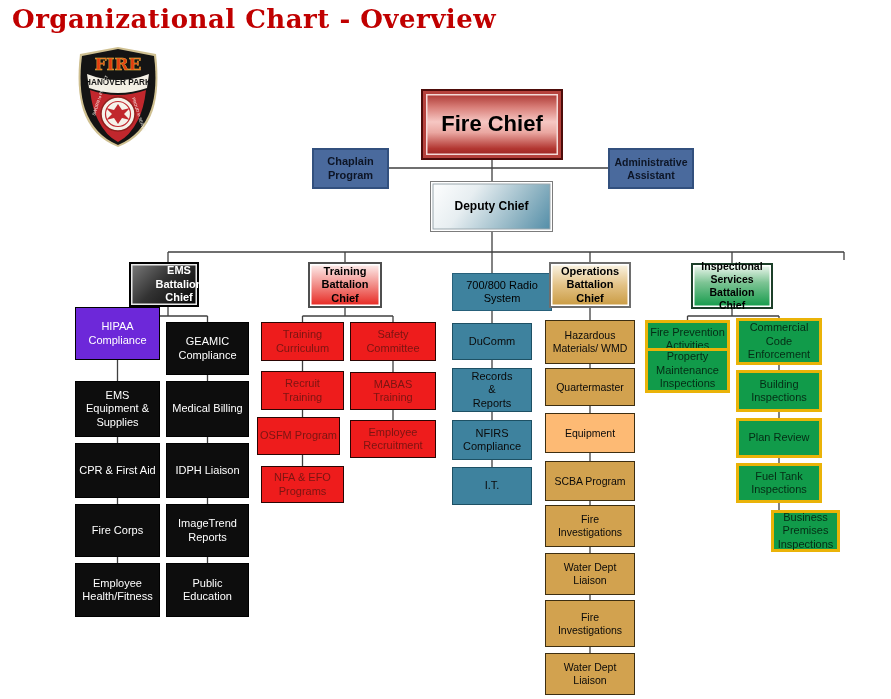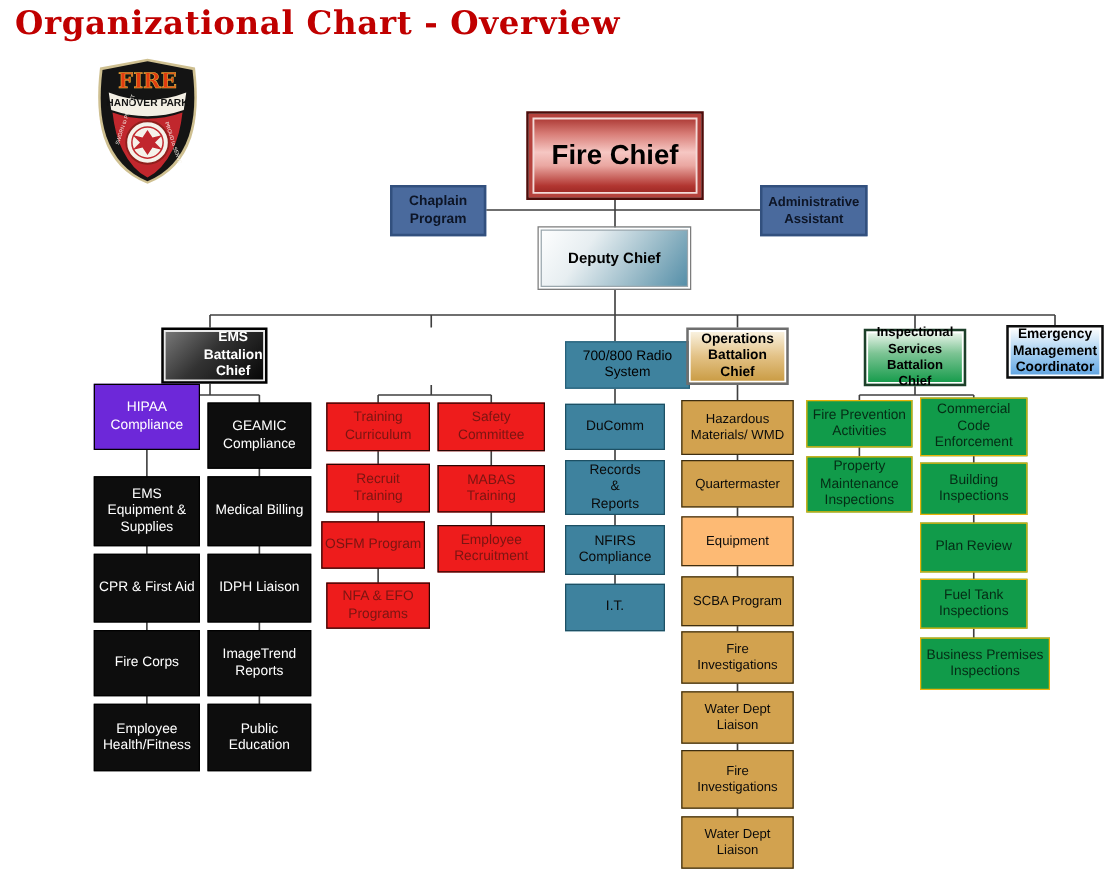--- a/index.html
+++ b/index.html
@@ -30,21 +30,21 @@
   .admin{left:608px;top:148px;width:86px;height:41px;background:#4a6a9d;border:2px solid #32507e;font-weight:bold;color:#0d1526;font-size:10.5px;}
   .deputy{
     left:430px;top:181px;width:123px;height:51px;
     background:linear-gradient(125deg,#ffffff 0%,#e7eef1 32%,#8fb4c3 72%,#4f8ba6 100%);
     border:1.5px solid #7c7c7c;box-shadow:inset 0 0 0 1.5px #ffffff, inset 0 0 0 2.5px #9aa7ad;
     font-weight:bold;font-size:12px;color:#000;
   }
   
   .chief{font-weight:bold;color:#000;}
   .chief-ems{
-    left:129px;top:262px;width:85px;height:45px;
+    left:129px;top:262px;width:70px;height:45px;
     background:linear-gradient(135deg,#7b7b7b 0%,#333333 45%,#050505 100%);
     border:2px solid #000;box-shadow:inset 0 0 0 1.5px #e9e9e9;color:#fff;padding-left:32px;
   }
   .chief-training{
     left:308px;top:262px;width:74px;height:46px;
     background:linear-gradient(180deg,#fdf0ef 0%,#f2918c 48%,#e7251f 100%);
     border:2px solid #4f4f4f;box-shadow:inset 0 0 0 1.5px #ffffff;
   }
   .chief-radio{left:452px;top:273px;width:100px;height:38px;background:#3e829e;border:1.5px solid #26607a;font-weight:normal;}
   .chief-operations{
@@ -60,21 +60,21 @@
   .chief-emergency{
     left:805px;top:260px;width:78px;height:43px;
     background:linear-gradient(180deg,#feffff 0%,#afd4f2 46%,#5ea3e2 100%);
     border:2px solid #0d0d0d;box-shadow:inset 0 0 0 1.5px #ffffff;
   }
   
   .col-ems{border:1px solid #000;}
   .col-training{border:1px solid #2a0503;}
   .col-radio{border:1px solid #1d5064;}
   .col-operations{border:1px solid #3d2e11;font-size:10.5px;}
-  .col-inspection{border:1px solid #eab308;}
+  .col-inspection{border:3px solid #eab308;}
 </style>
 </head>
 <body>
 
 <div class="canvas">
 
   <h1 class="title">Organizational Chart - Overview</h1>
 
   <svg style="position:absolute;left:72px;top:46px;" width="92" height="102" viewBox="0 0 92 102">
     <path d="M46 1 L84 8 Q88 42 81 64 Q72 91 46 101 Q20 91 11 64 Q4 42 8 8 Z" fill="#cfc091"></path>
@@ -123,24 +123,24 @@
       <line x1="779" y1="316" x2="779" y2="531"></line>
     </g>
   </svg>
 
   <div class="obox fire-chief">Fire Chief</div>
   <div class="obox chaplain">Chaplain Program</div>
   <div class="obox admin">Administrative Assistant</div>
   <div class="obox deputy">Deputy Chief</div>
 
   <div class="obox chief chief-ems">EMS Battalion Chief</div>
+  <div class="obox chief chief-training">Training Battalion Chief</div>
   <div class="obox chief chief-radio">700/800 Radio System</div>
   <div class="obox chief chief-operations">Operations Battalion Chief</div>
   <div class="obox chief chief-inspection">Inspectional Services Battalion Chief</div>
-  <div class="obox chief chief-emergency">Emergency Management Coordinator</div>
 
   <div id="columns-root">
       <div class="obox col-ems" style="left: 75px; top: 307px; width: 85px; height: 53px; background: #6d28d9; color: rgb(255, 255, 255);">HIPAA Compliance</div>
       <div class="obox col-ems" style="left: 75px; top: 381px; width: 85px; height: 56px; background: rgb(13, 13, 13); color: rgb(255, 255, 255);">EMS Equipment &amp; Supplies</div>
       <div class="obox col-ems" style="left: 75px; top: 443px; width: 85px; height: 55px; background: rgb(13, 13, 13); color: rgb(255, 255, 255);">CPR &amp; First Aid</div>
       <div class="obox col-ems" style="left: 75px; top: 504px; width: 85px; height: 53px; background: rgb(13, 13, 13); color: rgb(255, 255, 255);">Fire Corps</div>
       <div class="obox col-ems" style="left: 75px; top: 563px; width: 85px; height: 54px; background: rgb(13, 13, 13); color: rgb(255, 255, 255);">Employee Health/Fitness</div>
       <div class="obox col-ems" style="left: 166px; top: 322px; width: 83px; height: 53px; background: rgb(13, 13, 13); color: rgb(255, 255, 255);">GEAMIC Compliance</div>
       <div class="obox col-ems" style="left: 166px; top: 381px; width: 83px; height: 56px; background: rgb(13, 13, 13); color: rgb(255, 255, 255);">Medical Billing</div>
       <div class="obox col-ems" style="left: 166px; top: 443px; width: 83px; height: 55px; background: rgb(13, 13, 13); color: rgb(255, 255, 255);">IDPH Liaison</div>
@@ -161,21 +161,21 @@
       <div class="obox col-radio" style="left: 452px; top: 467px; width: 80px; height: 38px; background: rgb(62, 130, 158); color: rgb(10, 10, 10);">I.T.</div>
       <div class="obox col-operations" style="left: 545px; top: 320px; width: 90px; height: 44px; background: rgb(210, 162, 79); color: rgb(10, 10, 10);">Hazardous Materials/ WMD</div>
       <div class="obox col-operations" style="left: 545px; top: 368px; width: 90px; height: 38px; background: rgb(210, 162, 79); color: rgb(10, 10, 10);">Quartermaster</div>
       <div class="obox col-operations" style="left: 545px; top: 413px; width: 90px; height: 40px; background: #fdba74; color: rgb(10, 10, 10);">Equipment</div>
       <div class="obox col-operations" style="left: 545px; top: 461px; width: 90px; height: 40px; background: rgb(210, 162, 79); color: rgb(10, 10, 10);">SCBA Program</div>
       <div class="obox col-operations" style="left: 545px; top: 505px; width: 90px; height: 42px; background: rgb(210, 162, 79); color: rgb(10, 10, 10);">Fire Investigations</div>
       <div class="obox col-operations" style="left: 545px; top: 553px; width: 90px; height: 42px; background: rgb(210, 162, 79); color: rgb(10, 10, 10);">Water Dept Liaison</div>
       <div class="obox col-operations" style="left: 545px; top: 600px; width: 90px; height: 47px; background: rgb(210, 162, 79); color: rgb(10, 10, 10);">Fire Investigations</div>
       <div class="obox col-operations" style="left: 545px; top: 653px; width: 90px; height: 42px; background: rgb(210, 162, 79); color: rgb(10, 10, 10);">Water Dept Liaison</div>
       <div class="obox col-inspection" style="left: 645px; top: 320px; width: 85px; height: 38px; background: rgb(17, 155, 74); color: rgb(5, 44, 21);">Fire Prevention Activities</div>
-      <div class="obox col-inspection" style="left: 645px; top: 365px; width: 85px; height: 45px; background: rgb(17, 155, 74); color: rgb(5, 44, 21);">Property Maintenance Inspections</div>
+      <div class="obox col-inspection" style="left: 645px; top: 348px; width: 85px; height: 45px; background: rgb(17, 155, 74); color: rgb(5, 44, 21);">Property Maintenance Inspections</div>
       <div class="obox col-inspection" style="left: 736px; top: 318px; width: 86px; height: 47px; background: rgb(17, 155, 74); color: rgb(5, 44, 21);">Commercial Code Enforcement</div>
       <div class="obox col-inspection" style="left: 736px; top: 370px; width: 86px; height: 42px; background: rgb(17, 155, 74); color: rgb(5, 44, 21);">Building Inspections</div>
       <div class="obox col-inspection" style="left: 736px; top: 418px; width: 86px; height: 40px; background: rgb(17, 155, 74); color: rgb(5, 44, 21);">Plan Review</div>
       <div class="obox col-inspection" style="left: 736px; top: 463px; width: 86px; height: 40px; background: rgb(17, 155, 74); color: rgb(5, 44, 21);">Fuel Tank Inspections</div>
-      <div class="obox col-inspection" style="left: 736px; top: 510px; width: 104px; height: 42px; background: rgb(17, 155, 74); color: rgb(5, 44, 21);">Business Premises Inspections</div>
+      <div class="obox col-inspection" style="left: 771px; top: 510px; width: 69px; height: 42px; background: rgb(17, 155, 74); color: rgb(5, 44, 21);">Business Premises Inspections</div>
     </div>
 
 </div>
 
 </body></html>

